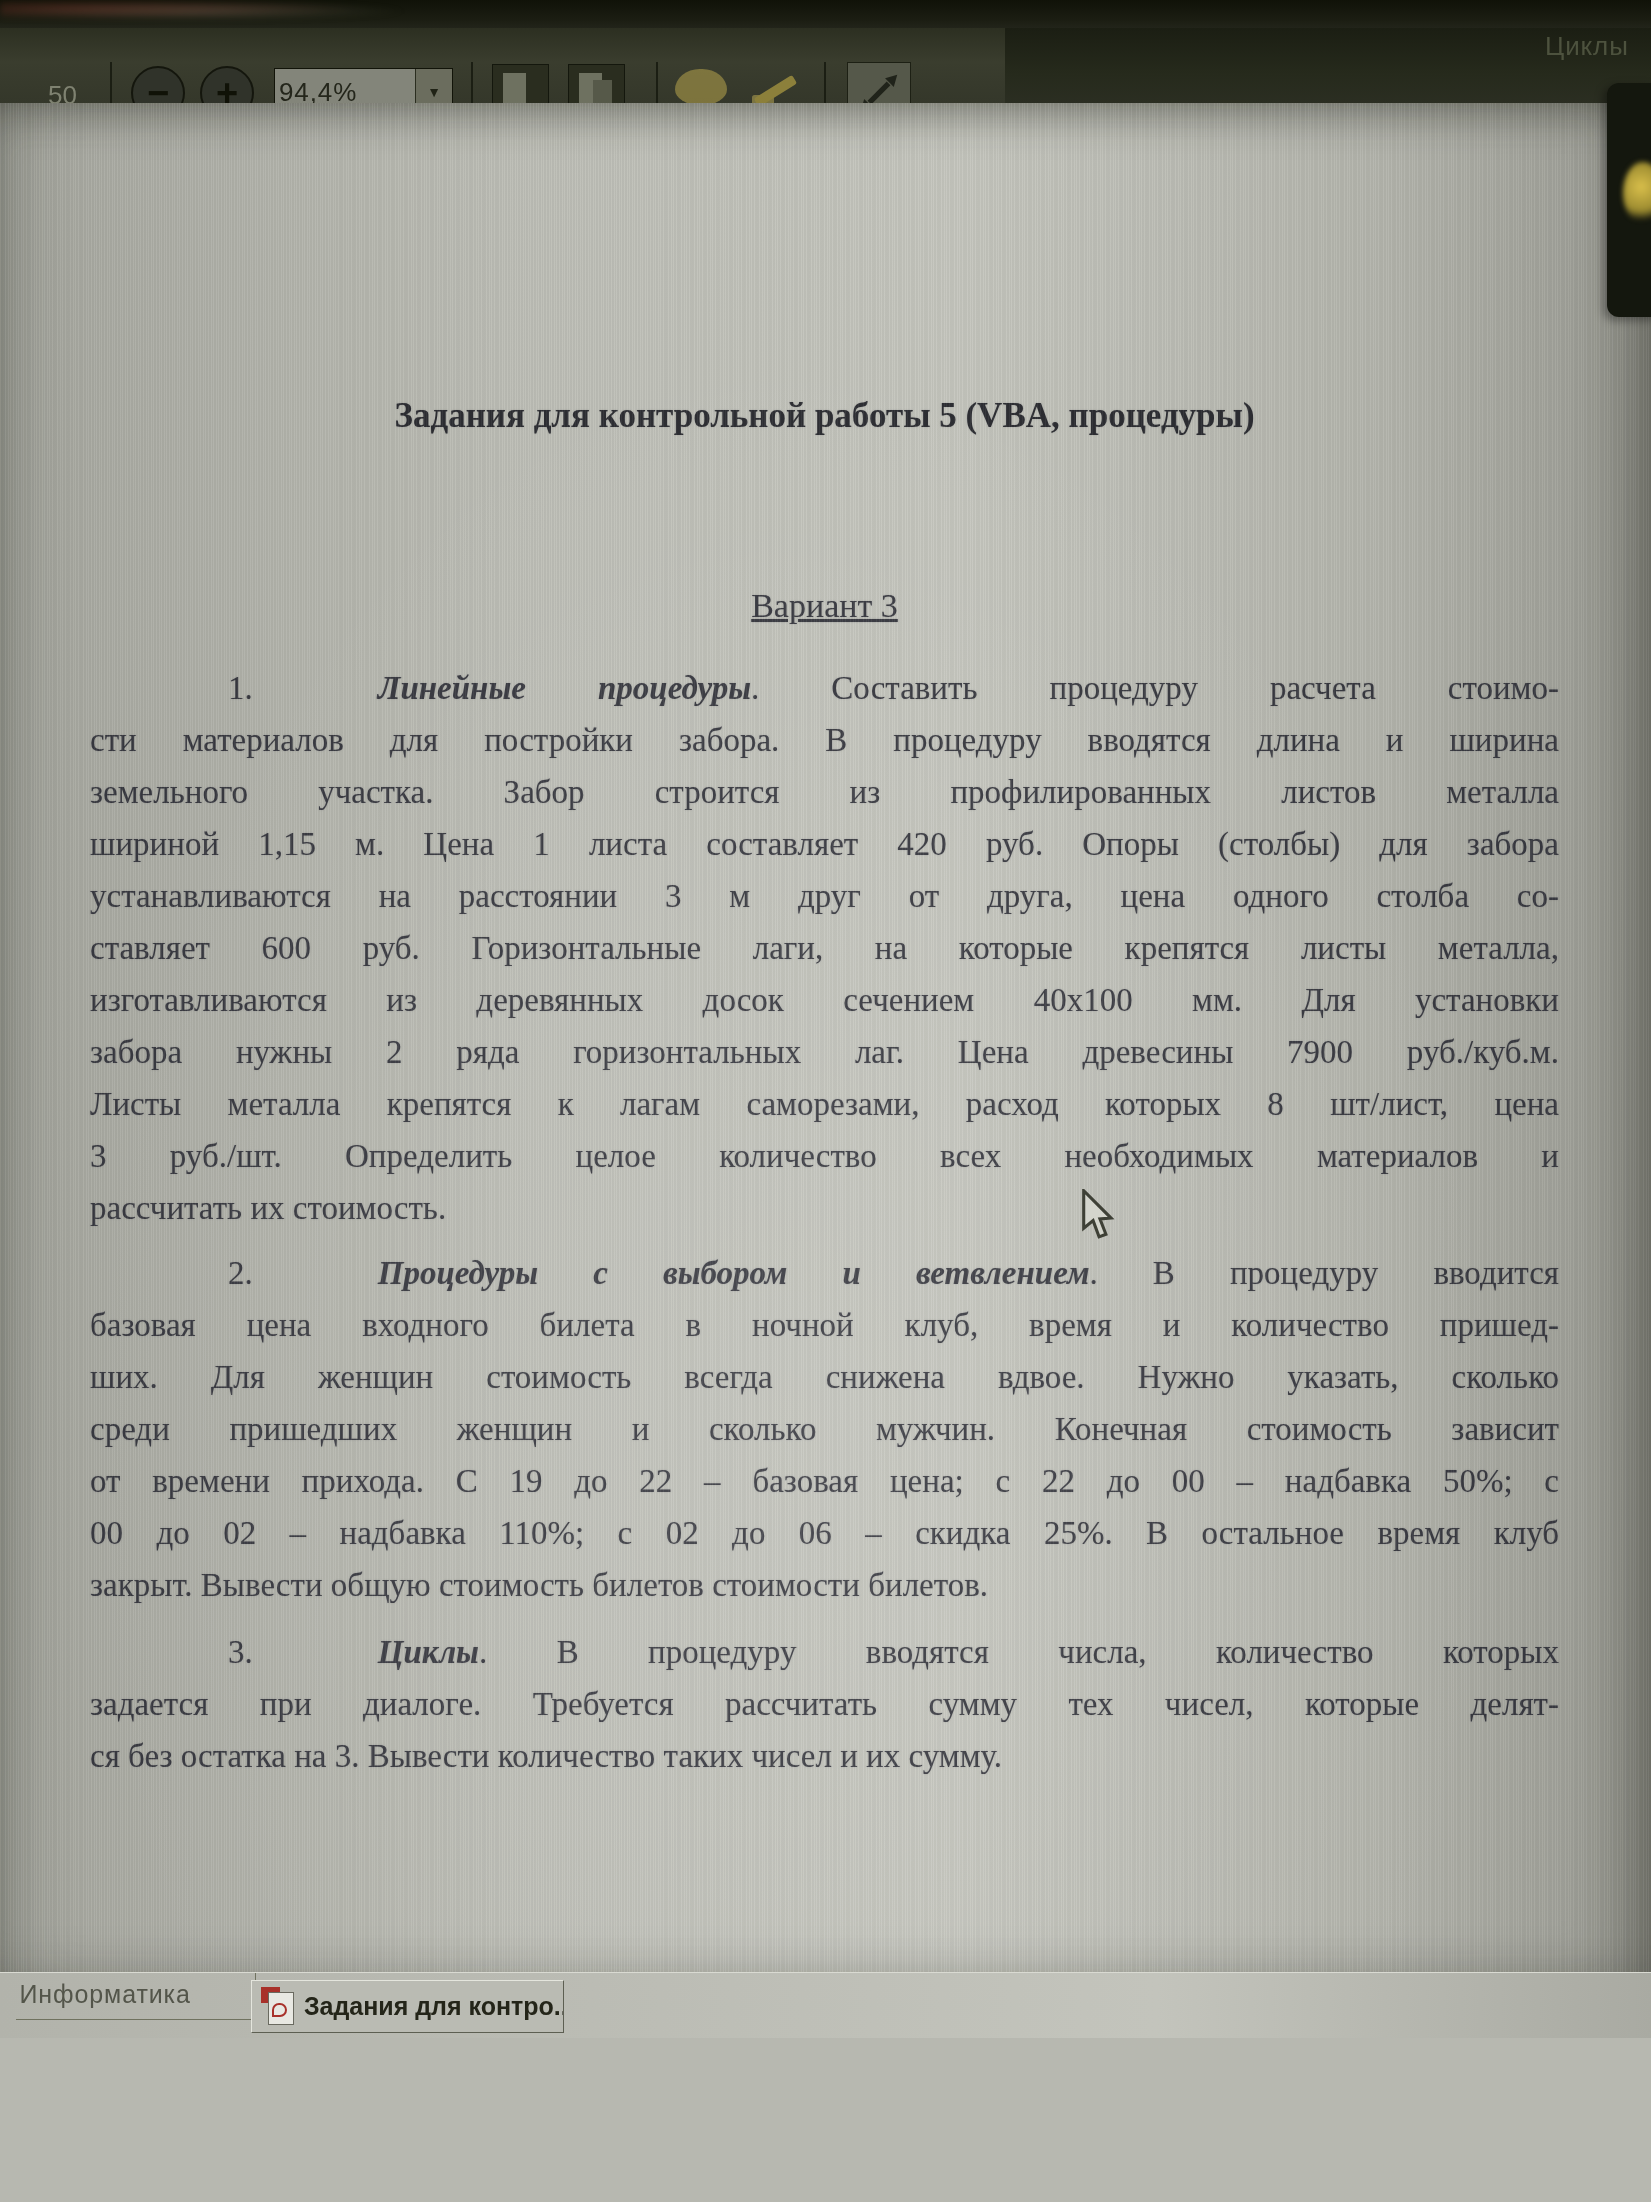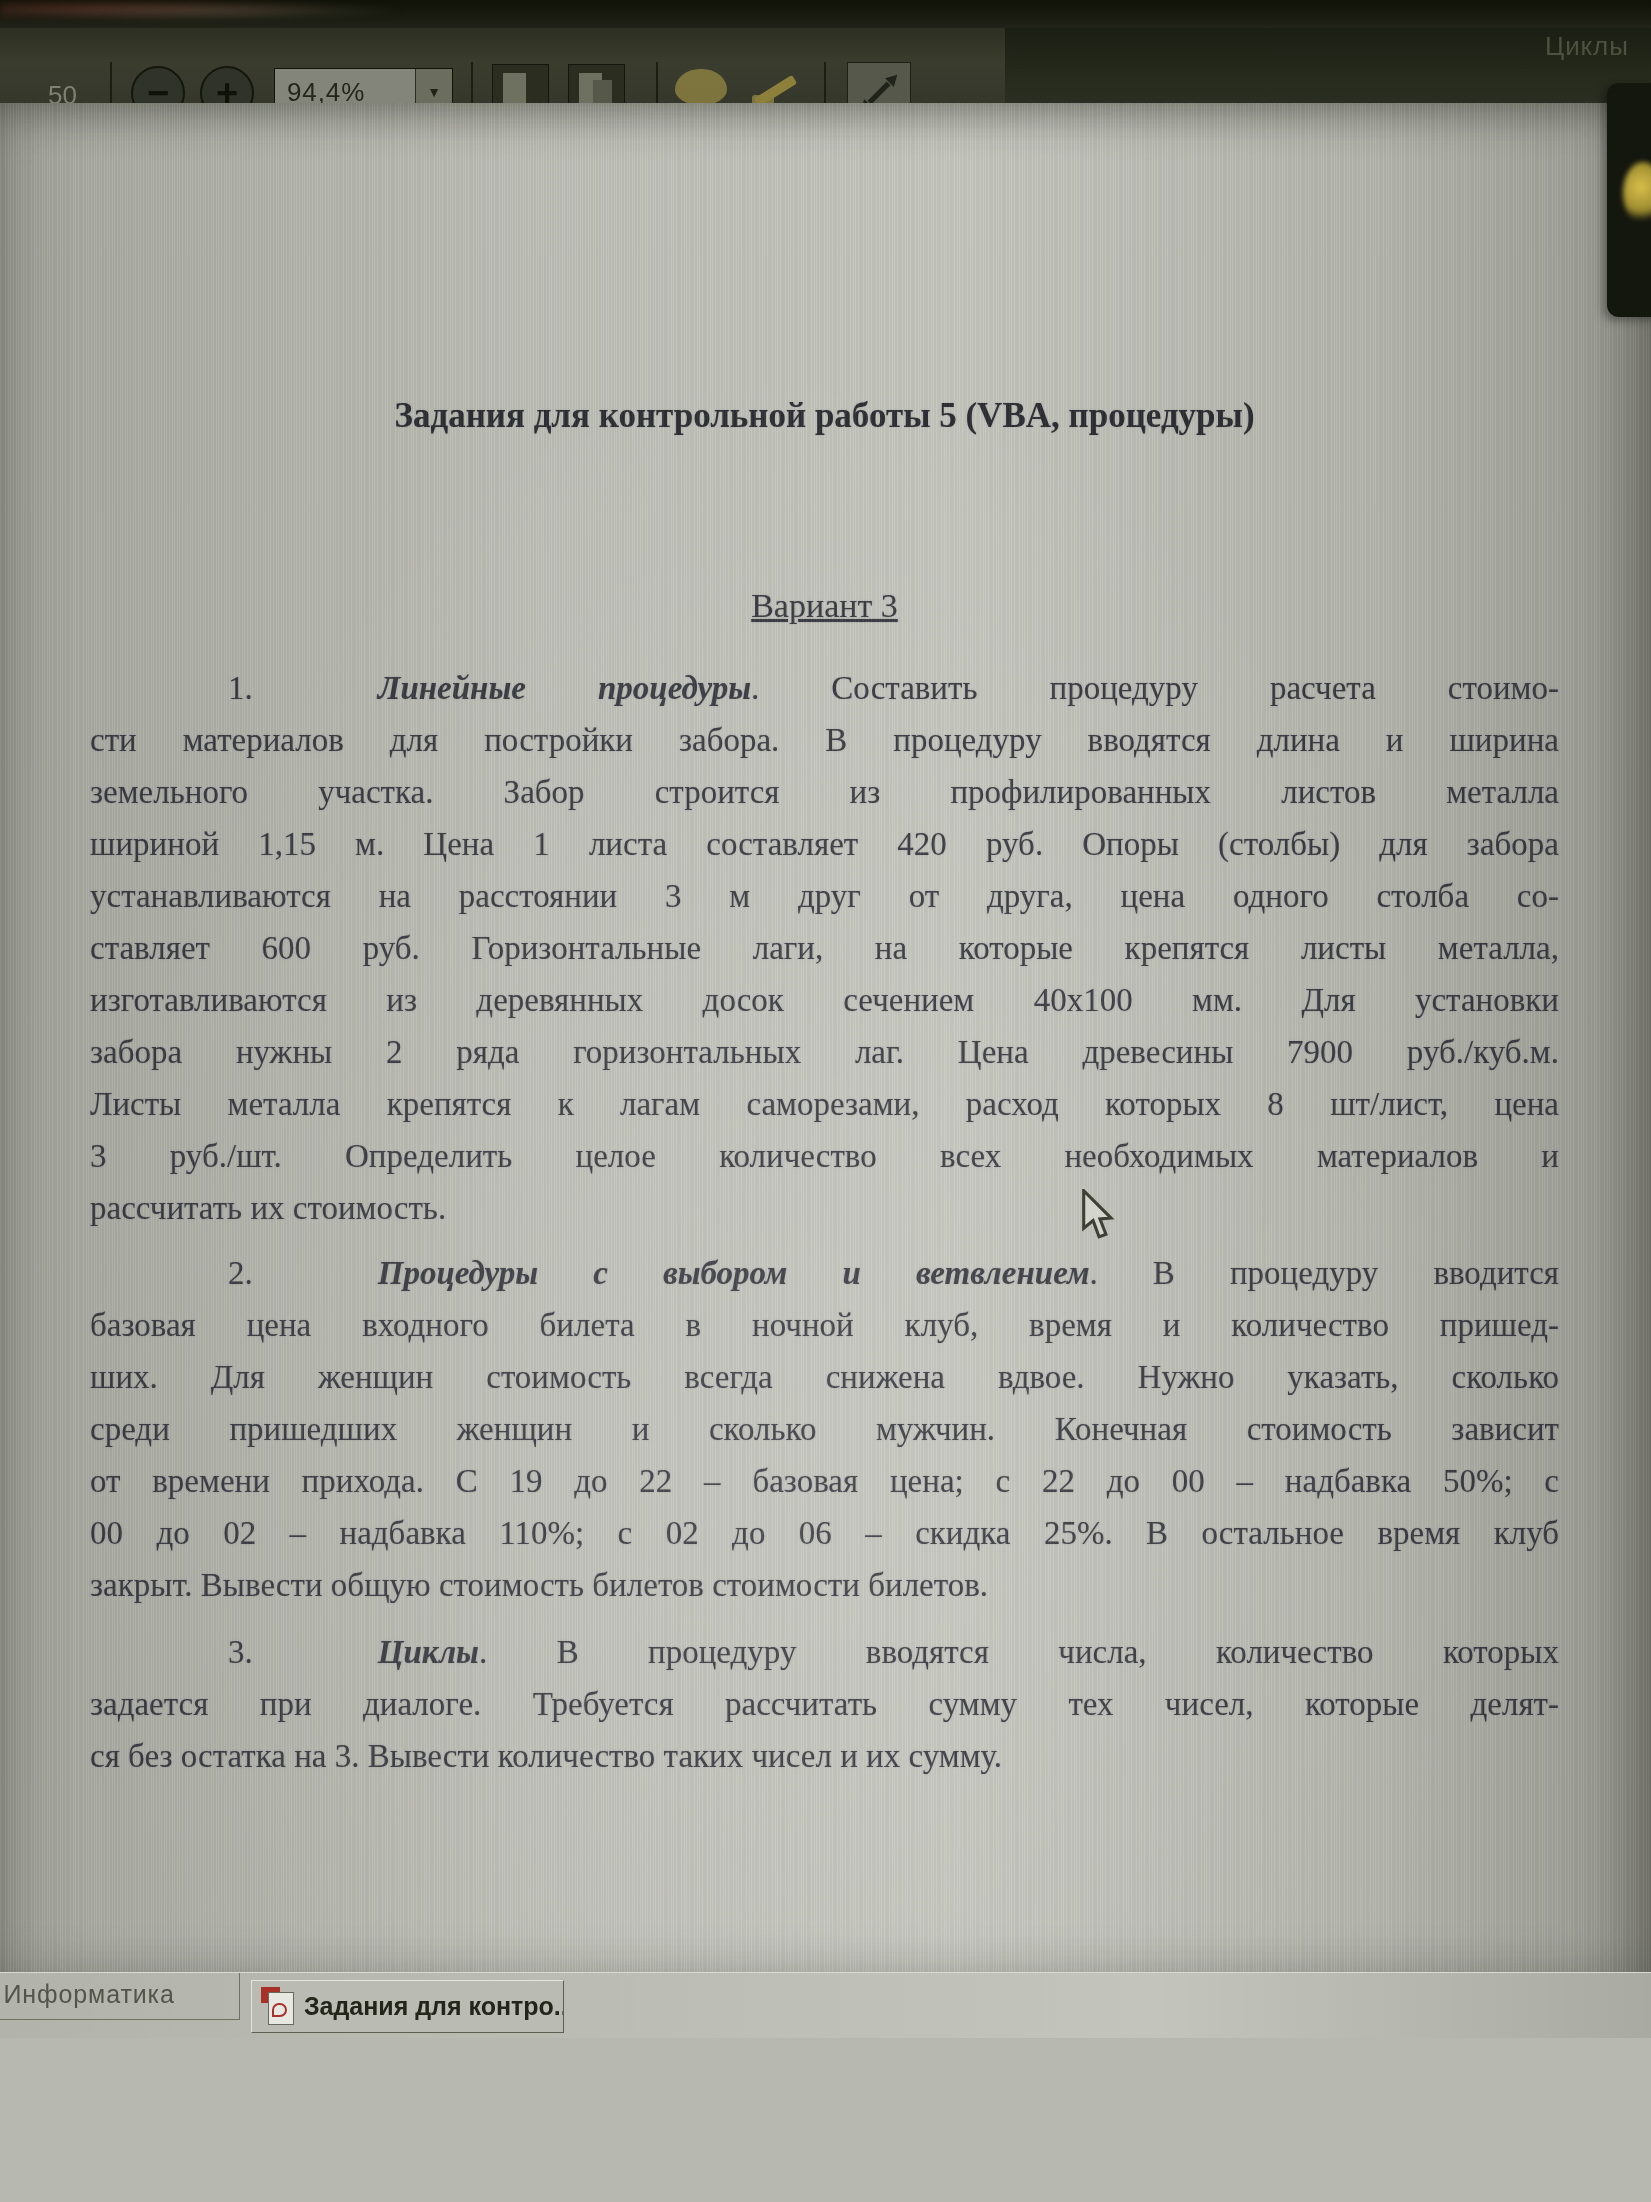--- a/index.html
+++ b/index.html
@@ -25,21 +25,21 @@
     letter-spacing:0.9px;z-index:5;}
   .page-indicator{position:absolute;left:48px;top:52px;font-size:26px;color:#7f8271;}
   .tb-sep{position:absolute;top:34px;width:1.7px;height:57px;background:#1b1e13;}
   .circle-btn{position:absolute;top:38px;width:50px;height:50px;border-radius:50%;
     background:#30332a;border:2.6px solid #14160d;color:#101207;
     display:flex;align-items:center;justify-content:center;
     font-size:38px;font-weight:bold;line-height:1;}
   .zoom-box{position:absolute;left:274px;top:40px;width:177px;height:48px;
     background:#83857a;border:1.7px solid #121409;display:flex;align-items:stretch;}
   .zoom-value{flex:1;font-size:26px;color:#24261b;display:flex;align-items:center;
-    padding-left:12px;letter-spacing:0.9px;}
+    padding-left:4px;letter-spacing:0.9px;}
   .zoom-drop{width:36px;background:#6b6d5e;border-left:1.7px solid #2b2e20;
     display:flex;align-items:center;justify-content:center;font-size:13.8px;color:#202316;}
   .sq-icon{position:absolute;top:36px;width:55px;height:55px;background:#2a2d1f;
     border:1.7px solid #14170d;}
   .sq-icon .pg{position:absolute;left:10.3px;top:8.6px;width:22.4px;height:34px;background:#6e7160;}
   .sq-icon .pg2{position:absolute;left:24px;top:15.5px;width:19px;height:29px;background:#565949;}
   .bubble{position:absolute;left:675px;top:41px;width:52px;height:36px;
     background:#958844;border-radius:50% 50% 50% 50%/60% 60% 45% 45%;opacity:.75;}
   .bubble:after{content:"";position:absolute;left:8.6px;bottom:-10.3px;
     border:8.6px solid transparent;border-top-color:#958844;}
@@ -82,21 +82,21 @@
   .num-indent{display:inline-block;width:138px;}
   .head-gap{display:inline-block;width:125px;}
   .task-head{font-weight:bold;font-style:italic;}
 
   .cursor{position:absolute;left:1082px;top:1086px;z-index:8;}
 
   
   .taskbar{position:absolute;left:0;top:1972px;width:1652px;height:65px;
     background:linear-gradient(90deg,#b2b3ab 0%,#bcbdb5 40%,#c3c4bc 70%,#a9aaa2 100%);
     border-top:1.7px solid #d9dad2;}
-  .tb-app{position:absolute;left:0;top:0;width:239px;height:46px;
+  .tb-app{position:absolute;left:16px;top:0;width:239px;height:46px;
     border-bottom:1.7px solid #70725f;border-right:1.7px solid #70725f;}
   .tb-app-label{position:absolute;left:3.4px;top:6.9px;font-size:25px;color:#53554a;letter-spacing:0.9px;}
   .win-btn{position:absolute;left:251px;top:6.9px;width:313px;height:53px;
     background:#babbb3;border-top:1.7px solid #e4e5dd;border-left:1.7px solid #e4e5dd;
     border-right:1.7px solid #5d5f52;border-bottom:1.7px solid #5d5f52;
     display:flex;align-items:center;gap:10.3px;padding-left:8.6px;box-sizing:border-box;}
   .pdf-icon{position:relative;width:33px;height:38px;flex:0 0 auto;}
   .pdf-icon .red{position:absolute;left:0;top:0;width:19px;height:15.5px;background:#a8312a;}
   .pdf-icon .page{position:absolute;right:0;bottom:0;width:24px;height:31px;background:#e8e8e2;
     border:0.9px solid #6a6a60;}

